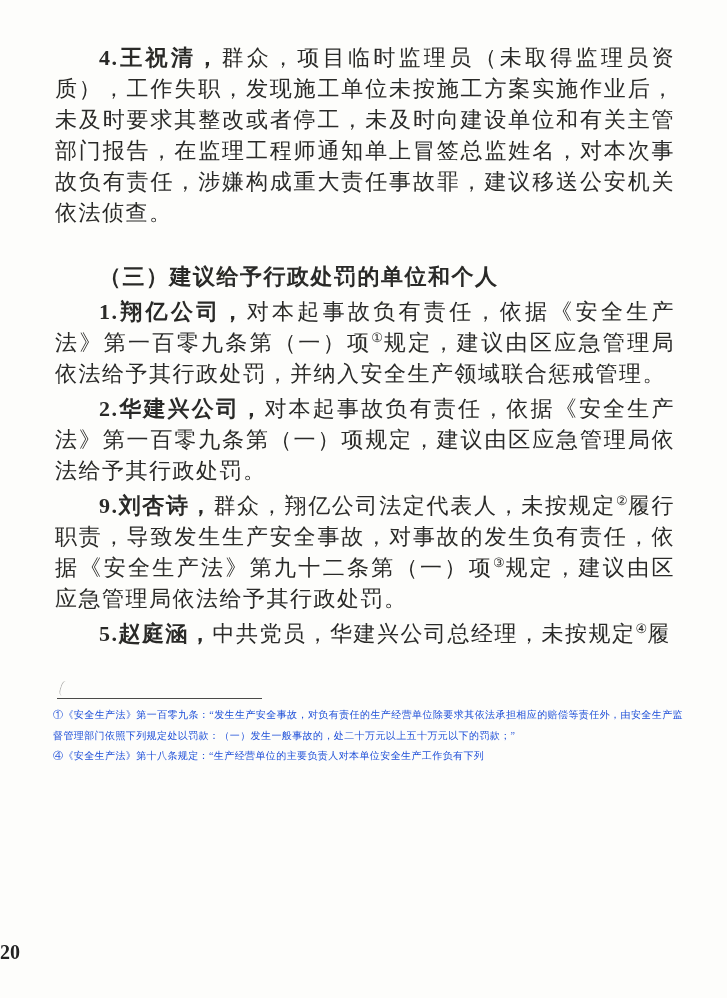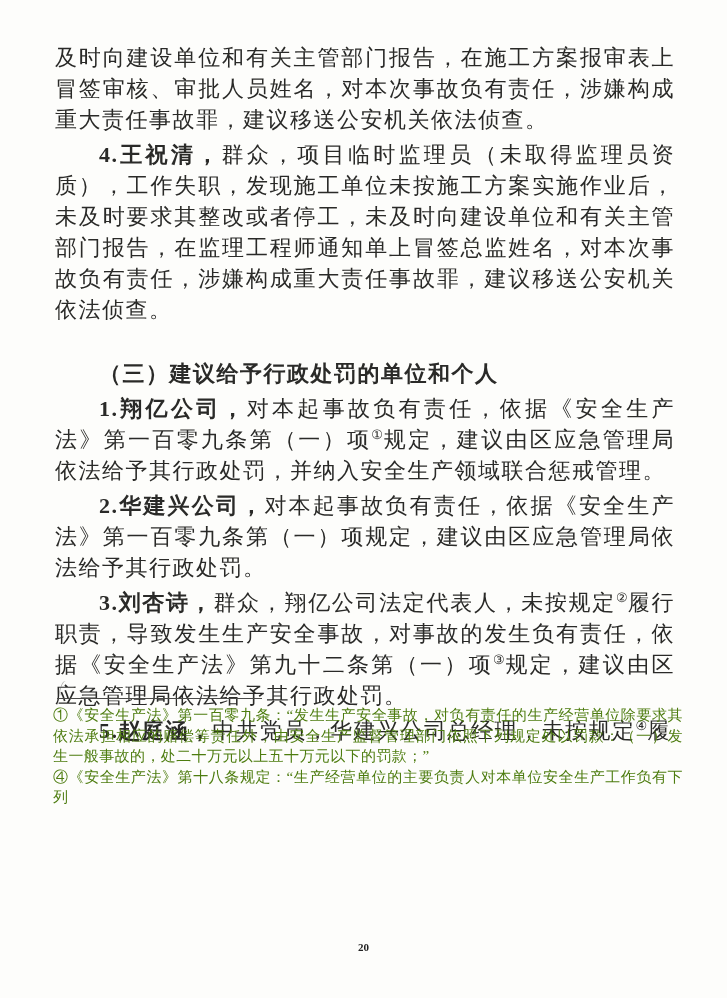--- a/index.html
+++ b/index.html
@@ -50,35 +50,35 @@
     height: 0;
     border: none;
     border-top: 1.6px solid #4a4a48;
     margin: 0;
   }
   .footnotes {
     position: absolute;
     top: 705px;
     left: 53px;
     width: 630px;
-    font-size: 15px;
+    font-size: 10px;
     line-height: 20.5px;
     letter-spacing: 0.4px;
     text-align: justify;
     text-justify: inter-ideograph;
-    color: #4d7c0f;
+    color: #1d4ed8;
   }
   .fn { margin: 0; }
   .page-number {
     position: absolute;
     top: 941px;
     left: 0;
     width: 100%;
-    text-align: center;
-    font-size: 11px;
+    text-align: left;
+    font-size: 20px;
     font-weight: bold;
     color: #222;
   }
   
   .scan-speck {
     position: absolute;
     top: 681px;
     left: 60px;
     width: 10px;
     height: 16px;
@@ -87,42 +87,39 @@
     border-radius: 40%;
   }
 </style>
 </head>
 <body>
 
 <div class="page">
 
   <main class="body-text">
 
-    <p class="para no-indent">
-      <span>及时向建设单位和有关主管部门报告，在施工方案报审表上冒签审核、审批人员姓名，对本次事故负有责任，涉嫌构成重大责任事故罪，建议移送公安机关依法侦查。</span>
-    </p>
 
     <p class="para">
       <b class="seg-bold">4.王祝清，</b><span>群众，项目临时监理员（未取得监理员资质），工作失职，发现施工单位未按施工方案实施作业后，未及时要求其整改或者停工，未及时向建设单位和有关主管部门报告，在监理工程师通知单上冒签总监姓名，对本次事故负有责任，涉嫌构成重大责任事故罪，建议移送公安机关依法侦查。</span>
     </p>
 
     <p class="para heading">
       <span>（三）建议给予行政处罚的单位和个人</span>
     </p>
 
     <p class="para">
       <b class="seg-bold">1.翔亿公司，</b><span>对本起事故负有责任，依据《安全生产法》第一百零九条第（一）项</span><sup class="fnref">①</sup><span>规定，建议由区应急管理局依法给予其行政处罚，并纳入安全生产领域联合惩戒管理。</span>
     </p>
 
     <p class="para">
       <b class="seg-bold">2.华建兴公司，</b><span>对本起事故负有责任，依据《安全生产法》第一百零九条第（一）项规定，建议由区应急管理局依法给予其行政处罚。</span>
     </p>
 
     <p class="para">
-      <b class="seg-bold">3.刘杏诗，</b><span>群众，翔亿公司法定代表人，未按规定</span><sup class="fnref">②</sup><span>履行职责，导致发生生产安全事故，对事故的发生负有责任，依据《安全生产法》第九十二条第（一）项</span><sup class="fnref">③</sup><span>规定，建议由区应急管理局依法给予其行政处罚。</span>
+      <b class="seg-bold">9.刘杏诗，</b><span>群众，翔亿公司法定代表人，未按规定</span><sup class="fnref">②</sup><span>履行职责，导致发生生产安全事故，对事故的发生负有责任，依据《安全生产法》第九十二条第（一）项</span><sup class="fnref">③</sup><span>规定，建议由区应急管理局依法给予其行政处罚。</span>
     </p>
 
     <p class="para">
       <b class="seg-bold">5.赵庭涵，</b><span>中共党员，华建兴公司总经理，未按规定</span><sup class="fnref">④</sup><span>履</span>
     </p>
 
   </main>
 
   <div class="scan-speck"></div>
 

